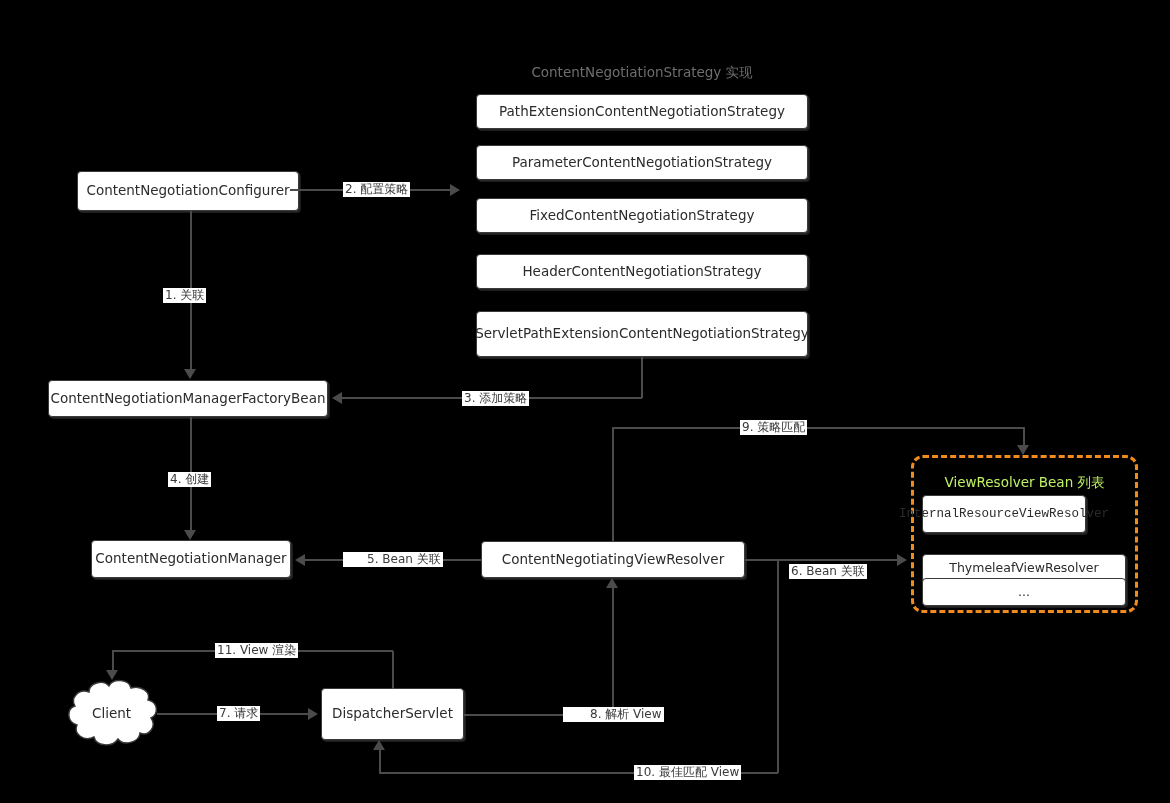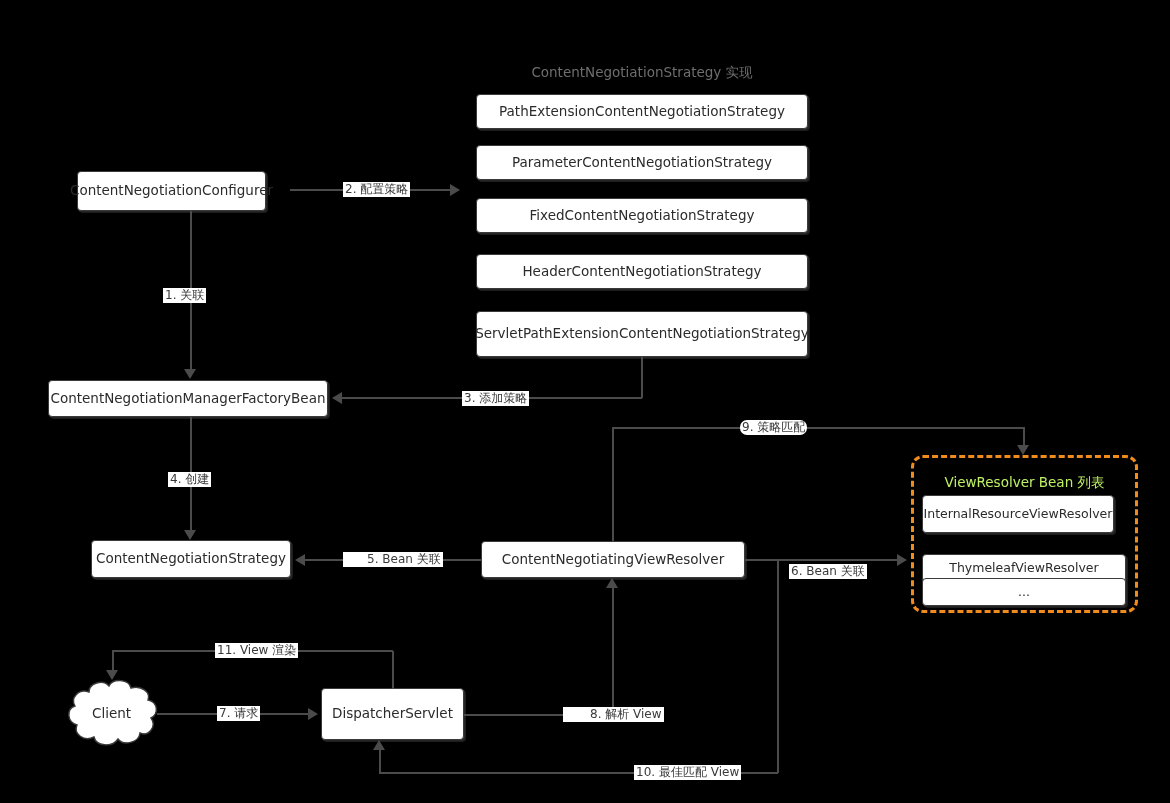--- a/index.html
+++ b/index.html
@@ -127,46 +127,46 @@
   <div class="node" style="left:476px; top:94px; width:332px; height:35px;">PathExtensionContentNegotiationStrategy</div>
 
   <div class="node" style="left:476px; top:145px; width:332px; height:35px;">ParameterContentNegotiationStrategy</div>
 
   <div class="node" style="left:476px; top:198px; width:332px; height:35px;">FixedContentNegotiationStrategy</div>
 
   <div class="node" style="left:476px; top:254px; width:332px; height:35px;">HeaderContentNegotiationStrategy</div>
 
   <div class="node" style="left:476px; top:311px; width:332px; height:46px;">ServletPathExtensionContentNegotiationStrategy</div>
 
-  <div class="node" style="left:77px; top:171px; width:189px; height:40px;">ContentNegotiationConfigurer</div>
+  <div class="node" style="left:77px; top:171px; width:222px; height:40px;">ContentNegotiationConfigurer</div>
 
   <div class="node" style="left:48px; top:380px; width:280px; height:37px;">ContentNegotiationManagerFactoryBean</div>
 
-  <div class="node" style="left:91px; top:540px; width:200px; height:38px;">ContentNegotiationStrategy</div>
+  <div class="node" style="left:91px; top:540px; width:200px; height:38px;">ContentNegotiationManager</div>
 
   <div class="node" style="left:481px; top:541px; width:264px; height:37px;">ContentNegotiatingViewResolver</div>
 
   <div class="node" style="left:321px; top:688px; width:143px; height:52px;">DispatcherServlet</div>
 
   <div class="cloud" style="left:63px; top:676px; width:97px; height:74px;">
     <svg width="97" height="74" viewBox="0 0 97 74" style="position:absolute;left:0;top:0;">
       <path d="M26 16 C26 7, 40 3, 46 10 C50 2, 66 3, 68 12
                C78 9, 88 16, 85 24 C95 26, 96 38, 88 42
                C94 50, 86 61, 77 57 C76 67, 60 70, 55 63
                C49 72, 33 70, 31 61 C21 66, 10 58, 14 49
                C4 46, 3 33, 12 30 C7 22, 16 12, 26 16 Z" fill="#ffffff" stroke="#3a3a3a" stroke-width="1.4"></path>
     </svg>
     <span class="label">Client</span>
   </div>
 
   <div class="dashed-box" style="left:911px; top:455px; width:227px; height:158px;"></div>
 
   <div class="dashed-title" style="left:911px; top:474px; width:227px;">ViewResolver Bean 列表</div>
 
-  <div class="node small" style="left:922px; top:495px; width:192px; height:38px;">InternalResourceViewResolver</div>
+  <div class="node small" style="left:922px; top:495px; width:164px; height:38px;font-family:Liberation Mono, monospace;">InternalResourceViewResolver</div>
 
   <div class="node small" style="left:922px; top:542px; width:204px; height:28px;margin-top:12px;">ThymeleafViewResolver</div>
 
   <div class="node small" style="left:922px; top:578px; width:204px; height:28px;">...</div>
 
   <div class="ln v" style="left:190px; top:211px; height:158px;"></div>
   <div class="arrow down" style="left:184px; top:369px;"></div>
   <div class="elabel" style="left:163px; top:288px;">1. 关联</div>
 
   <div class="ln h" style="left:290px; top:189px; width:168px;"></div>
@@ -196,21 +196,21 @@
 
   <div class="ln h" style="left:464px; top:714px; width:150px;"></div>
   <div class="ln v" style="left:612px; top:588px; height:126px;"></div>
   <div class="arrow up" style="left:606px; top:578px;"></div>
   <div class="elabel" style="left:563px; top:707px;padding-left:27px;">8. 解析 View</div>
 
   <div class="ln v" style="left:612px; top:428px; height:113px;"></div>
   <div class="ln h" style="left:612px; top:427px; width:412px;"></div>
   <div class="ln v" style="left:1023px; top:427px; height:21px;"></div>
   <div class="arrow down" style="left:1017px; top:445px;"></div>
-  <div class="elabel" style="left:740px; top:420px;border-radius:7px;">9. 策略匹配</div>
+  <div class="elabel" style="left:740px; top:420px;">9. 策略匹配</div>
 
   <div class="ln v" style="left:777px; top:559px; height:214px;"></div>
   <div class="ln h" style="left:379px; top:772px; width:399px;"></div>
   <div class="ln v" style="left:379px; top:750px; height:23px;"></div>
   <div class="arrow up" style="left:373px; top:740px;"></div>
   <div class="elabel" style="left:634px; top:765px;">10. 最佳匹配 View</div>
 
   <div class="ln v" style="left:392px; top:651px; height:38px;"></div>
   <div class="ln h" style="left:112px; top:650px; width:281px;"></div>
   <div class="ln v" style="left:112px; top:650px; height:23px;"></div>

